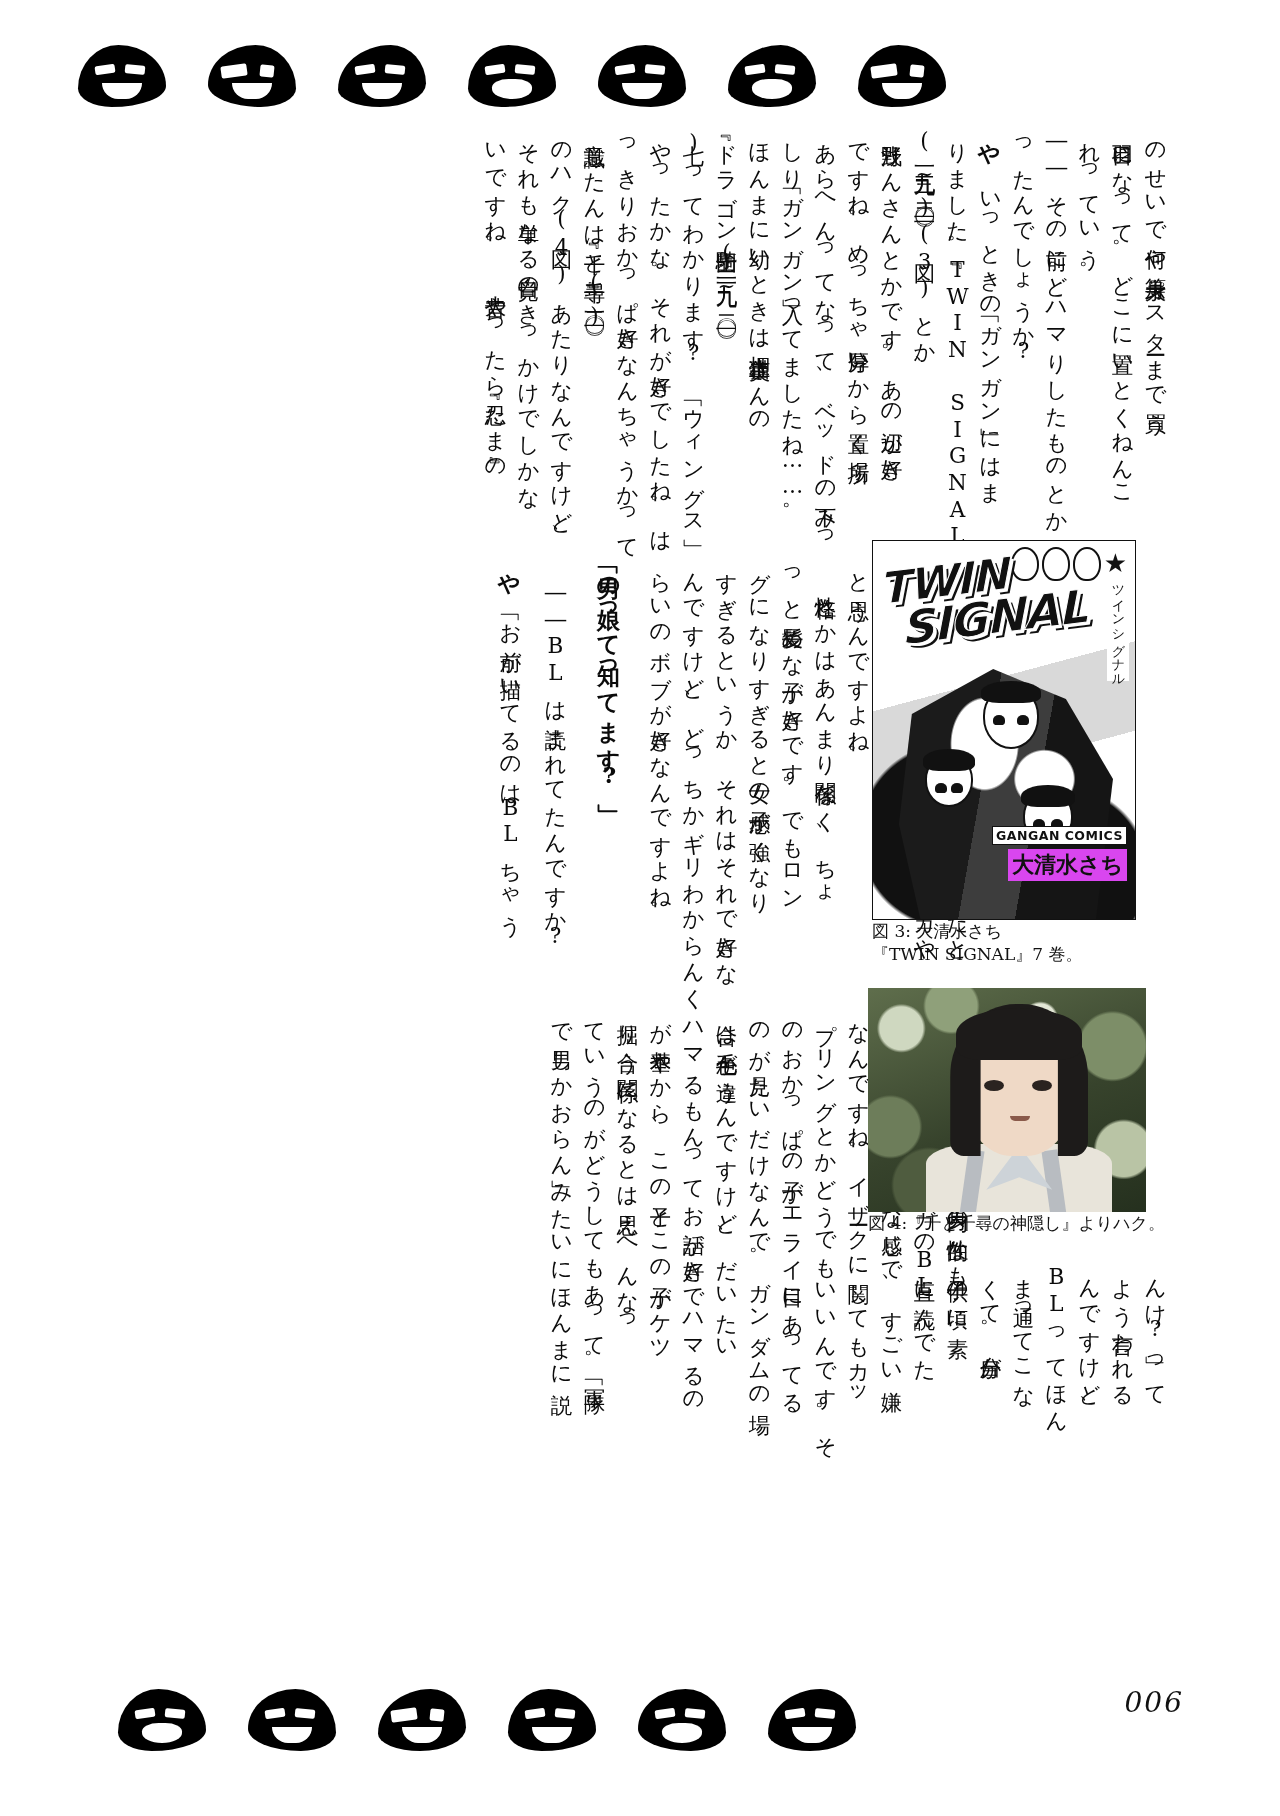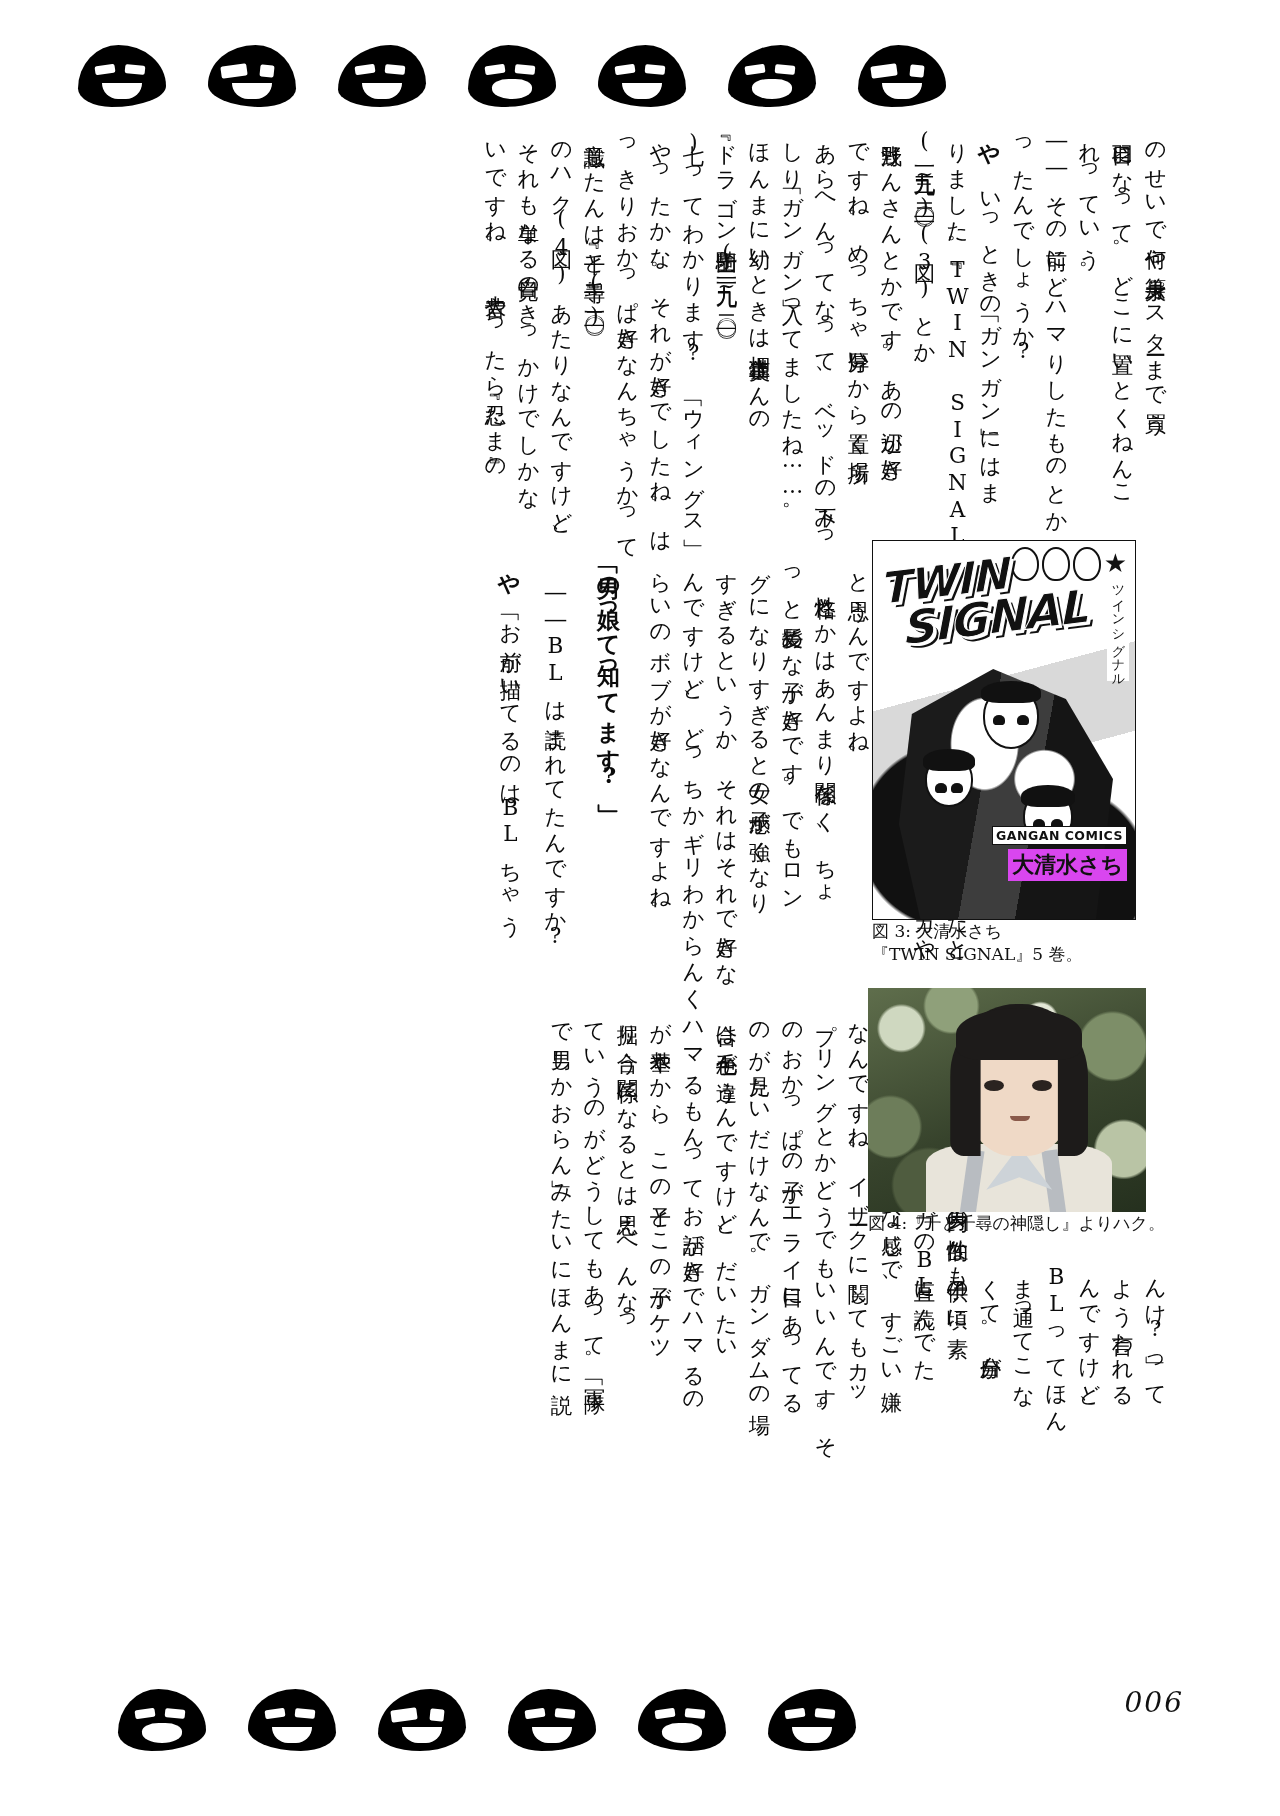--- a/index.html
+++ b/index.html
@@ -439,21 +439,21 @@
         <div class="star">★</div>
         <div class="logo">
           <div class="word">TWIN</div>
           <div class="word two">SIGNAL</div>
         </div>
         <div class="kana">ツインシグナル</div>
         <div class="imprint">GANGAN COMICS</div>
         <div class="author">大清水さち</div>
       </div>
       <div class="cap">図 3: 大清水さち</div>
-      <div class="cap" style="margin-top:0;">『TWIN SIGNAL』5 巻。</div>
+      <div class="cap" style="margin-top:0;">『TWIN SIGNAL』7 巻。</div>
     </div>
 
     <div class="figure" style="right:1px; top:860px;">
       <div class="photo">
         <div class="foliage"></div>
         <div class="body"></div>
         <div class="strap l"></div>
         <div class="strap r"></div>
         <div class="collar"></div>
         <div class="head"></div>

